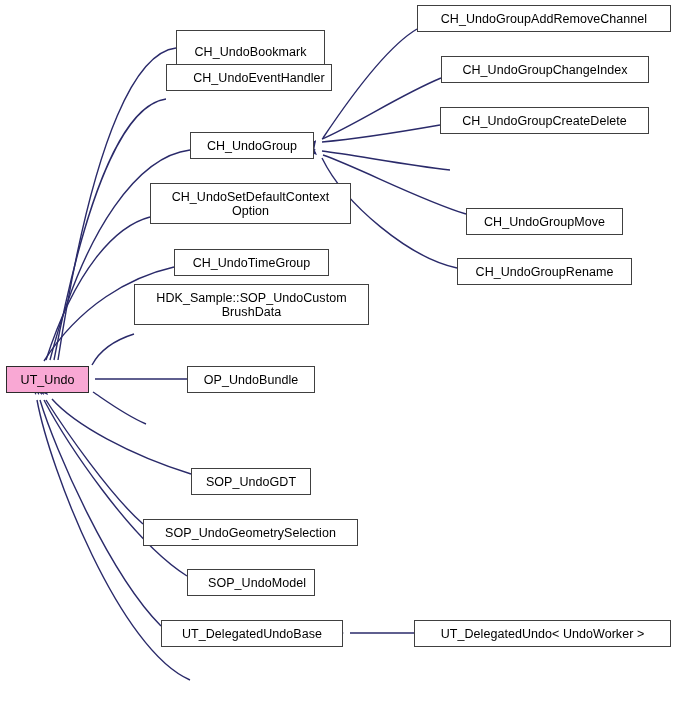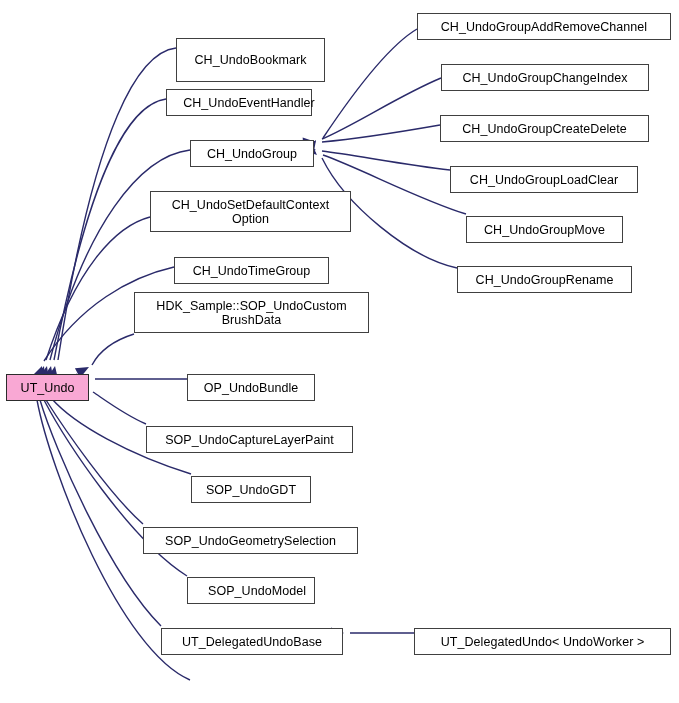--- a/index.html
+++ b/index.html
@@ -33,21 +33,20 @@
     background: #ffffff;
     color: #000000;
     font-size: 12.5px;
     line-height: 14px;
     text-align: center;
     display: flex;
     align-items: center;
     justify-content: center;
     white-space: pre-line;
     letter-spacing: 0.05px;
-    margin-top: 8px;
   }
   .node.root {
     background: #f9a8d4;
     border-color: #2c2c2c;
   }
 </style>
 </head>
 <body>
 
 <div id="diagram">
@@ -88,33 +87,31 @@
       <polygon points="0,0 -13,-5.5 -13,5.5" fill="#2a2a6a" transform="translate(316,150) rotate(369)"></polygon>
       <path d="M466,214 C420,200 360,168 323,155" fill="none" stroke="#2a2a6a" stroke-width="1.4"></path>
       <polygon points="0,0 -13,-5.5 -13,5.5" fill="#2a2a6a" transform="translate(316,153) rotate(380)"></polygon>
       <path d="M457,268 C410,258 345,205 322,158" fill="none" stroke="#2a2a6a" stroke-width="1.4"></path>
       <polygon points="0,0 -13,-5.5 -13,5.5" fill="#2a2a6a" transform="translate(317,155) rotate(402)"></polygon>
       <path d="M414,633 L350,633" fill="none" stroke="#2a2a6a" stroke-width="1.4"></path>
       <polygon points="0,0 -13,-5.5 -13,5.5" fill="#2a2a6a" transform="translate(344,633) rotate(360)"></polygon>
     </svg>
 <div class="node root" style="left: 6px; top: 366px; width: 83px; height: 27px;">UT_Undo</div>
     <div class="node" style="left: 176px; top: 30px; width: 149px; height: 44px;">CH_UndoBookmark</div>
-    <div class="node" style="left: 166px; top: 81px; width: 146px; height: 27px; padding-left: 20px;">CH_UndoEventHandler</div>
+    <div class="node" style="left: 166px; top: 64px; width: 166px; height: 27px; padding-left: 20px;">CH_UndoEventHandler</div>
     <div class="node" style="left: 190px; top: 132px; width: 124px; height: 27px;">CH_UndoGroup</div>
     <div class="node" style="left: 150px; top: 183px; width: 201px; height: 41px;">CH_UndoSetDefaultContext
 Option</div>
     <div class="node" style="left: 174px; top: 249px; width: 155px; height: 27px;">CH_UndoTimeGroup</div>
     <div class="node" style="left: 134px; top: 284px; width: 235px; height: 41px;">HDK_Sample::SOP_UndoCustom
 BrushData</div>
     <div class="node" style="left: 187px; top: 366px; width: 128px; height: 27px;">OP_UndoBundle</div>
-    <div class="node" style="left: 146px; top: 418px; width: 207px; height: 27px;">SOP_UndoCaptureLayerPaint</div>
     <div class="node" style="left: 191px; top: 468px; width: 120px; height: 27px;">SOP_UndoGDT</div>
     <div class="node" style="left: 143px; top: 519px; width: 215px; height: 27px;">SOP_UndoGeometrySelection</div>
     <div class="node" style="left: 187px; top: 569px; width: 128px; height: 27px; padding-left: 12px;">SOP_UndoModel</div>
     <div class="node" style="left: 161px; top: 620px; width: 182px; height: 27px;">UT_DelegatedUndoBase</div>
     <div class="node" style="left: 417px; top: 5px; width: 254px; height: 27px;">CH_UndoGroupAddRemoveChannel</div>
     <div class="node" style="left: 441px; top: 56px; width: 208px; height: 27px;">CH_UndoGroupChangeIndex</div>
     <div class="node" style="left: 440px; top: 107px; width: 209px; height: 27px;">CH_UndoGroupCreateDelete</div>
-    <div class="node" style="left: 450px; top: 158px; width: 188px; height: 27px;">CH_UndoGroupLoadClear</div>
     <div class="node" style="left: 466px; top: 208px; width: 157px; height: 27px;">CH_UndoGroupMove</div>
     <div class="node" style="left: 457px; top: 258px; width: 175px; height: 27px;">CH_UndoGroupRename</div>
     <div class="node" style="left: 414px; top: 620px; width: 257px; height: 27px;">UT_DelegatedUndo&lt; UndoWorker &gt;</div>
   </div>
 
 </body></html>

